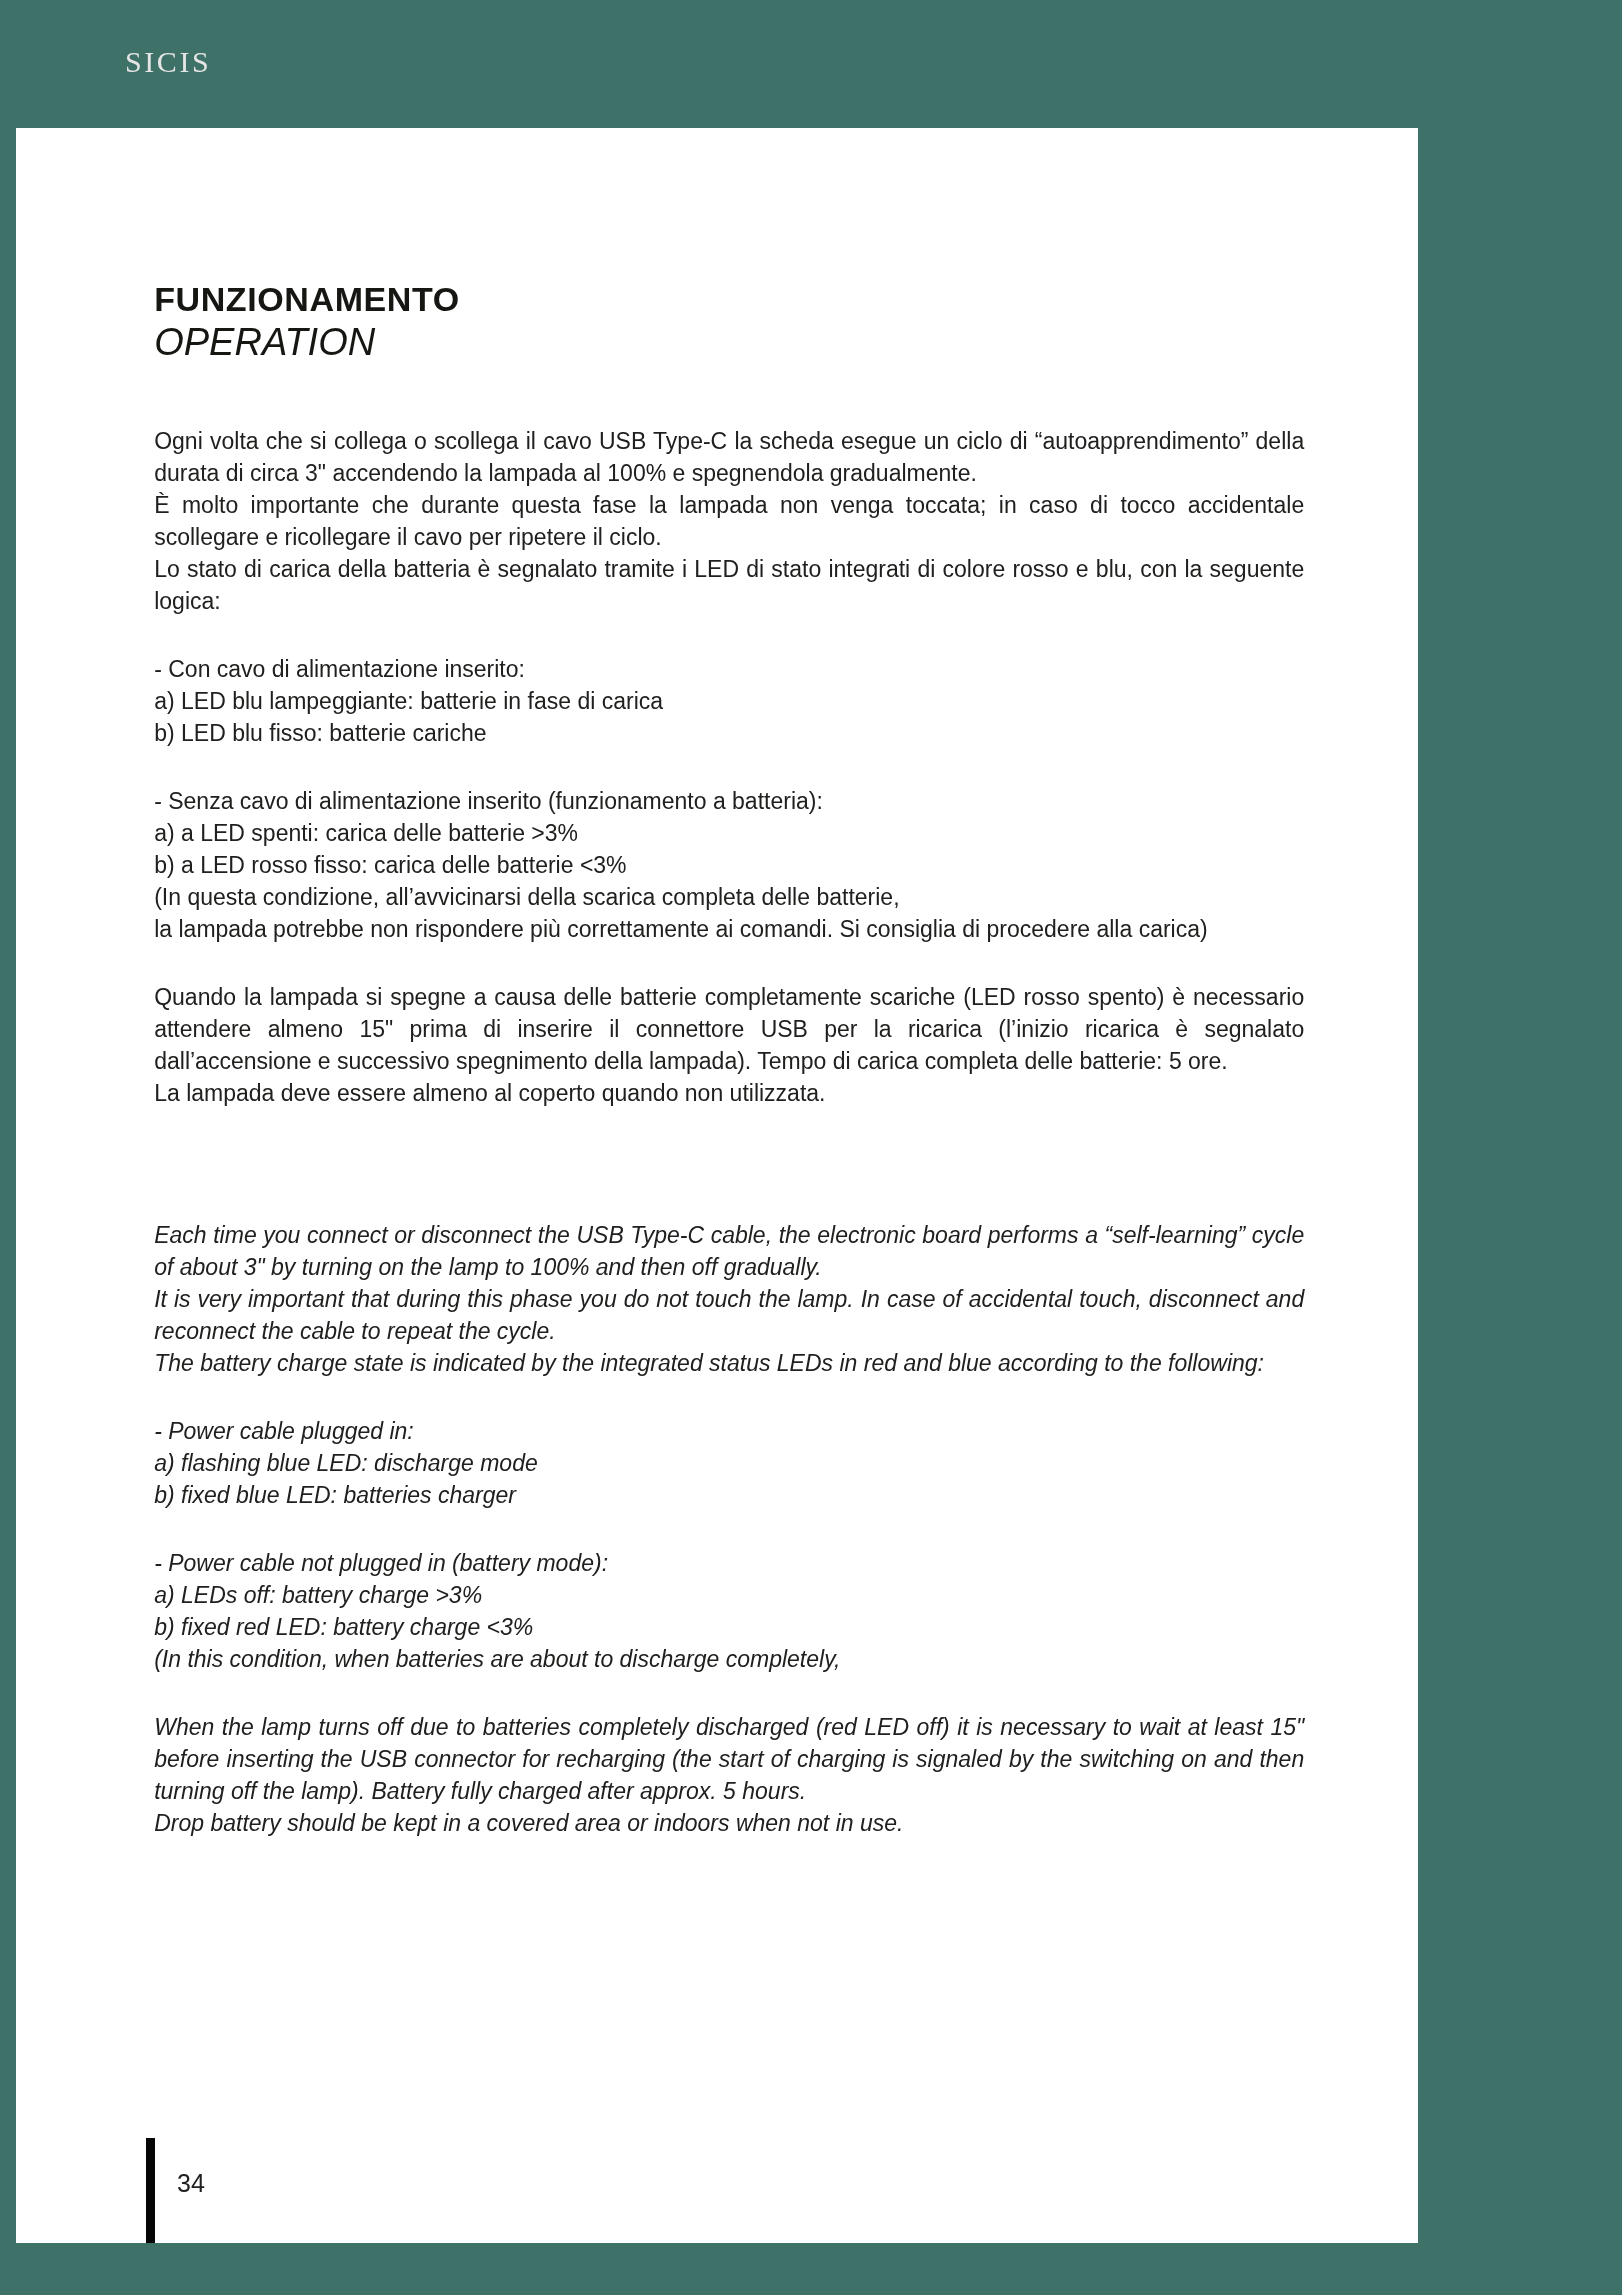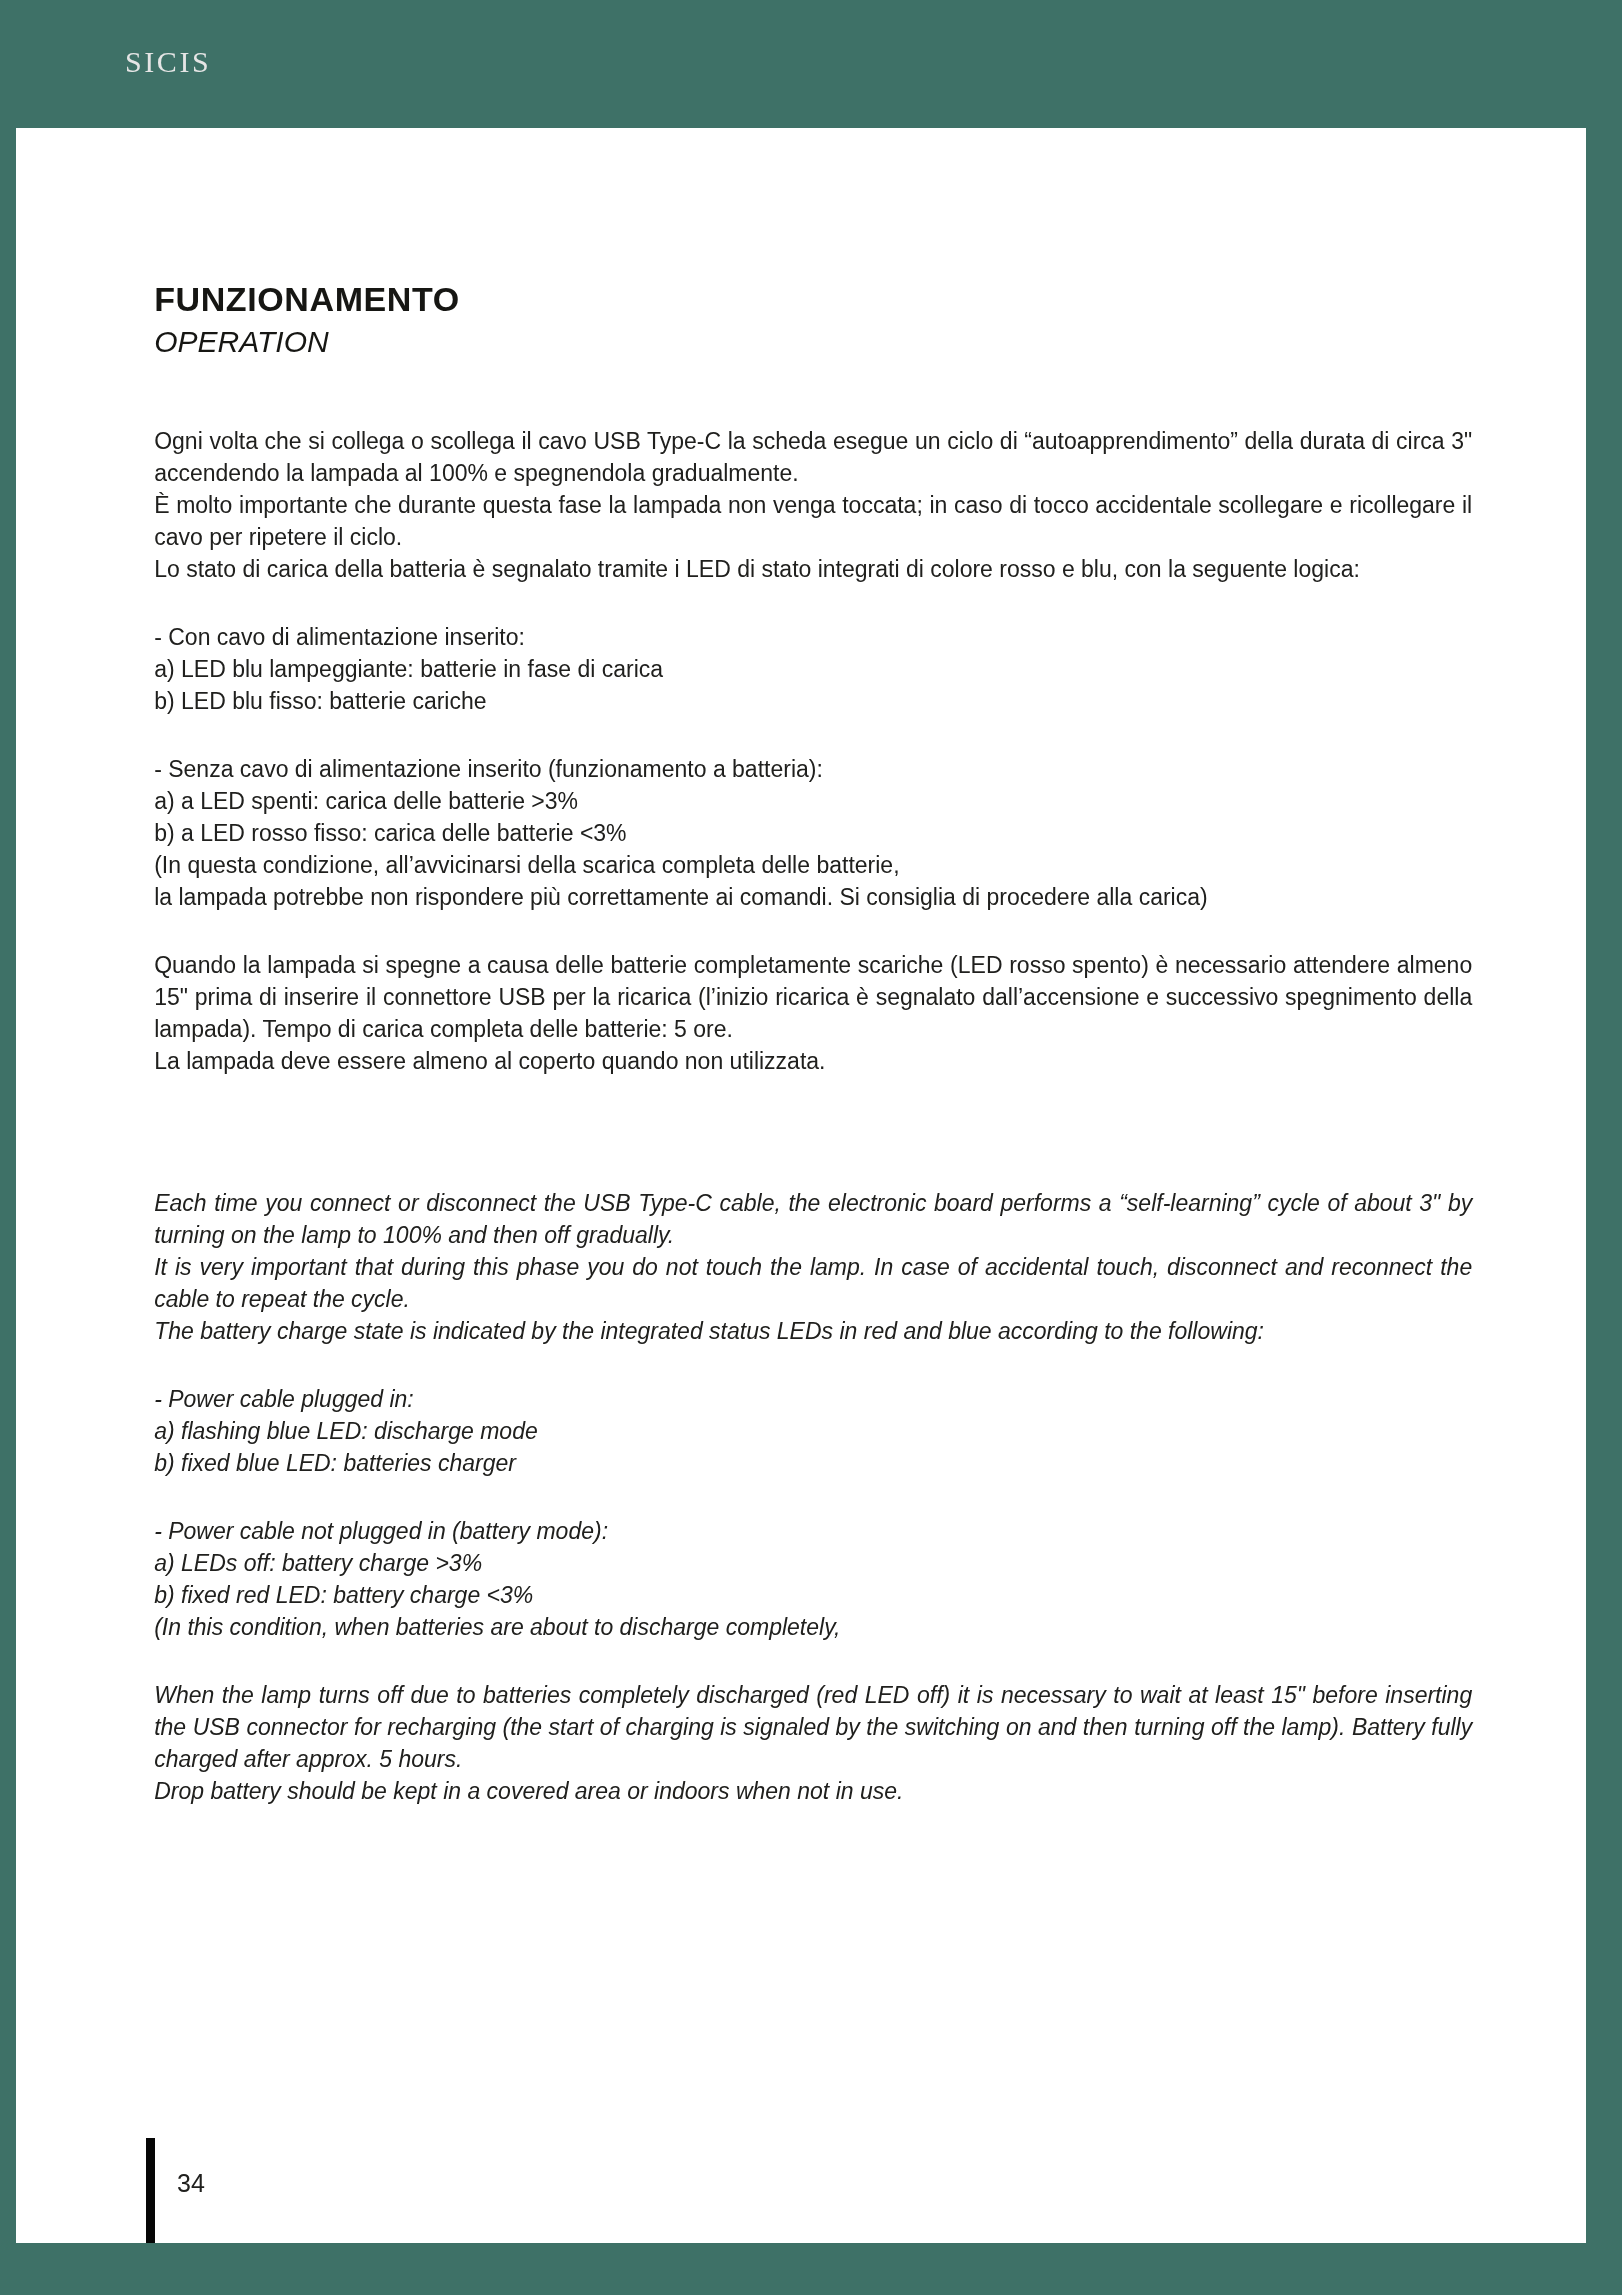--- a/index.html
+++ b/index.html
@@ -24,36 +24,36 @@
     font-family: "Liberation Serif", "DejaVu Serif", serif;
     font-size: 30px;
     letter-spacing: 2.6px;
     color: #e5e5e5;
     font-weight: 400;
   }
   .content {
     position: absolute;
     left: 16.2px;
     top: 128px;
-    width: 1570px;
+    width: 1402px;
     height: 2115px;
     background: #ffffff;
     padding: 151px 114px 0 138px;
   }
   h1.title {
     margin: 0;
     font-size: 34px;
     line-height: 40px;
     font-weight: 700;
     letter-spacing: 0.6px;
     color: #161613;
   }
   h2.subtitle {
     margin: 5.2px 0 0 0;
-    font-size: 30px;
+    font-size: 38px;
     line-height: 36px;
     font-weight: 400;
     font-style: italic;
     color: #161613;
   }
   .section { display: block; }
   .section-it { margin-top: 65px; }
   .section-en { margin-top: 110px; }
   .section p {
     margin: 0;

